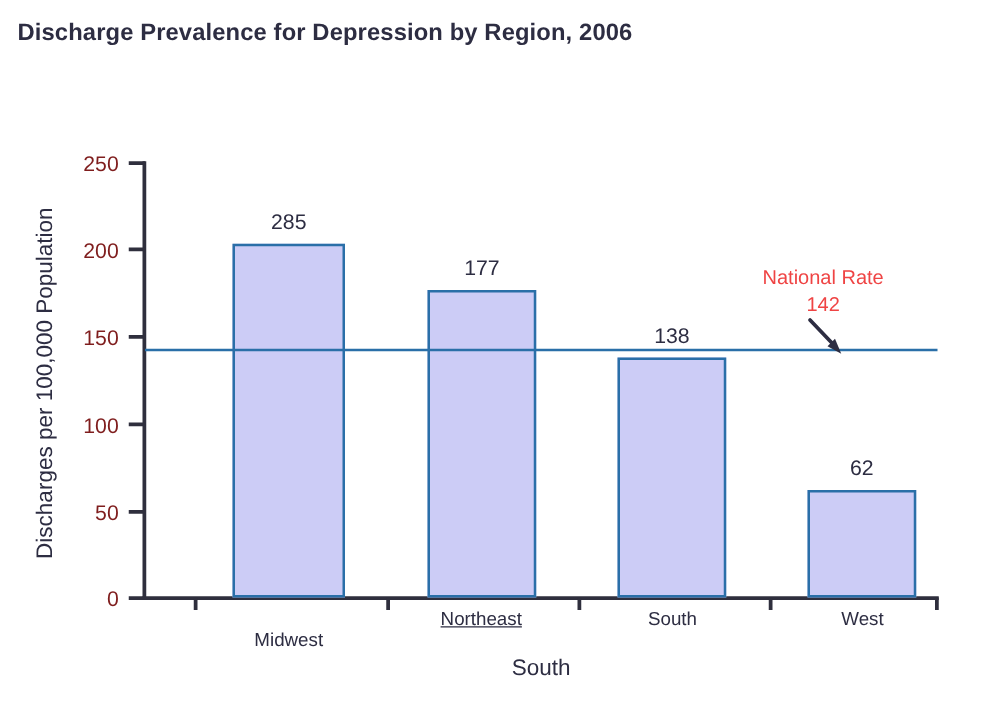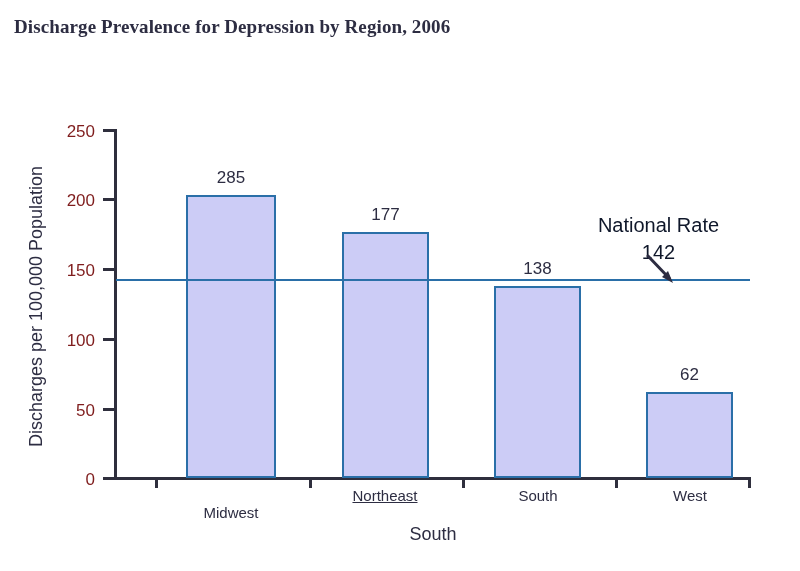--- a/index.html
+++ b/index.html
@@ -19,21 +19,20 @@
   
   #chart-title {
     position: absolute;
     left: 14px;
     top: 16px;
     font-size: 19px;
     font-weight: bold;
     letter-spacing: 0.1px;
     color: #2d2d42;
     white-space: nowrap;
-    font-family: Liberation Serif, serif;
   }
 
   
   #y-axis-line {
     position: absolute;
     left: 114px;
     top: 129px;
     width: 3px;
     height: 351px;
     background: #2f2f3d;
@@ -114,22 +113,22 @@
     width: 634px;
     height: 2px;
     background: #2a6fa8;
   }
   #national-rate-annotation {
     position: absolute;
     left: 571px;
     top: 212px;
     width: 175px;
     text-align: center;
-    font-size: 20px;
-    color: #0f172a;
+    font-size: 16px;
+    color: #ef4444;
     line-height: 1.35;
   }
   #national-rate-arrow {
     position: absolute;
     left: 644px;
     top: 253px;
     width: 34px;
     height: 32px;
   }
 

